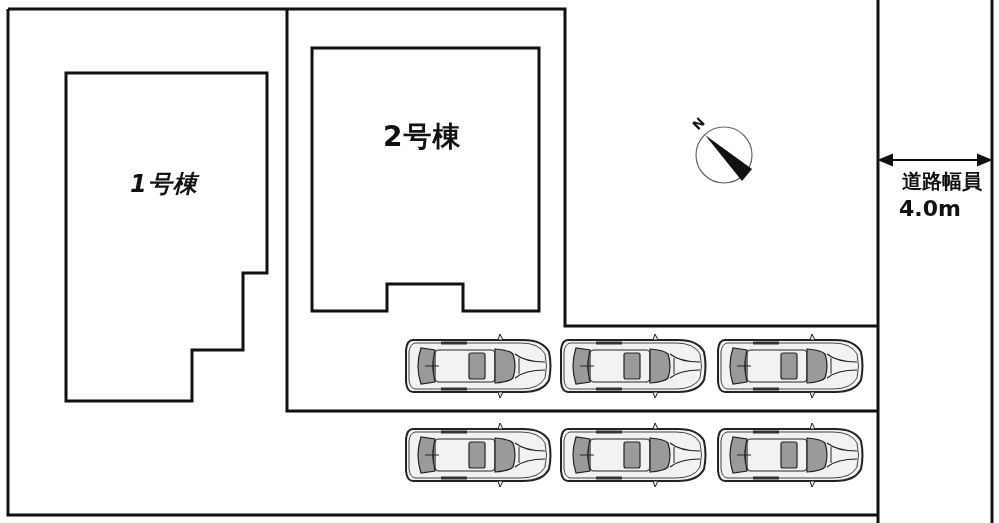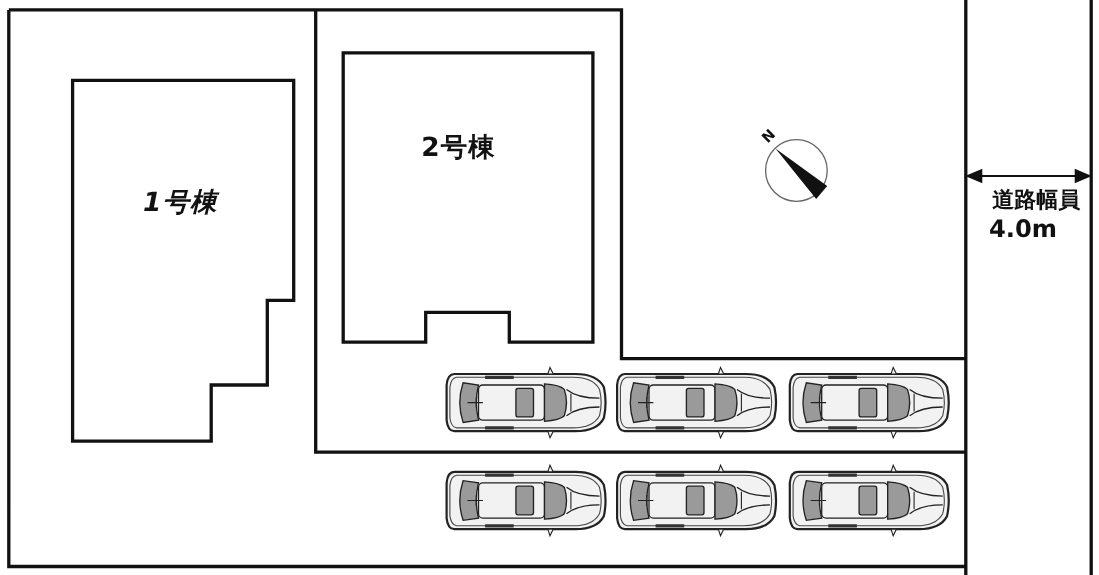--- a/index.html
+++ b/index.html
@@ -1,21 +1,21 @@
 <!DOCTYPE html>
 <html><head>
   <meta charset="utf-8">
   <style>
     html, body { margin: 0; padding: 0; background: #ffffff; }
     body { width: 999px; height: 523px; position: relative; overflow: hidden;
            font-family: "DejaVu Sans", "Liberation Sans", sans-serif; }
     #plan { position: absolute; left: 0; top: 0; }
     .label { position: absolute; font-weight: bold; color: #111; white-space: nowrap; }
     #bld1-label { left: 130px; top: 168px; font-size: 24px; letter-spacing: 1px; font-style: italic; }
-    #bld2-label { left: 383px; top: 118px; font-size: 24px; letter-spacing: 1px; }
+    #bld2-label { left: 383px; top: 118px; font-size: 28px; letter-spacing: 1px; }
     #road-label { left: 880px; top: 168px; width: 124px; text-align: center; font-size: 20px; }
     #road-width { left: 880px; top: 196px; width: 100px; text-align: center; font-size: 22px; }
   </style>
 </head>
 <body>
 
 <svg id="plan" width="999" height="523" viewBox="0 0 999 523" xmlns="http://www.w3.org/2000/svg">
   <defs>
     <g id="car">
 

